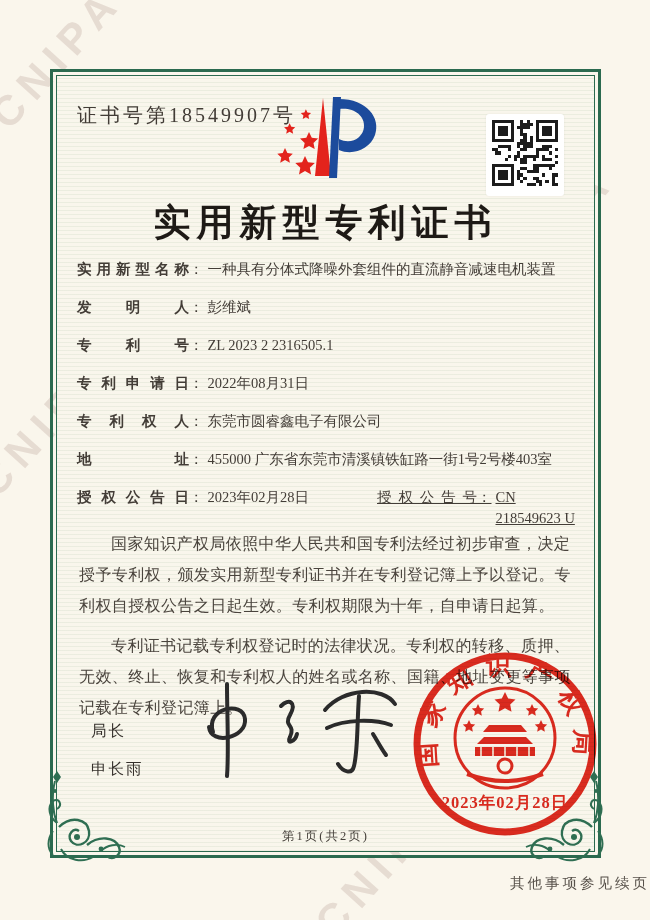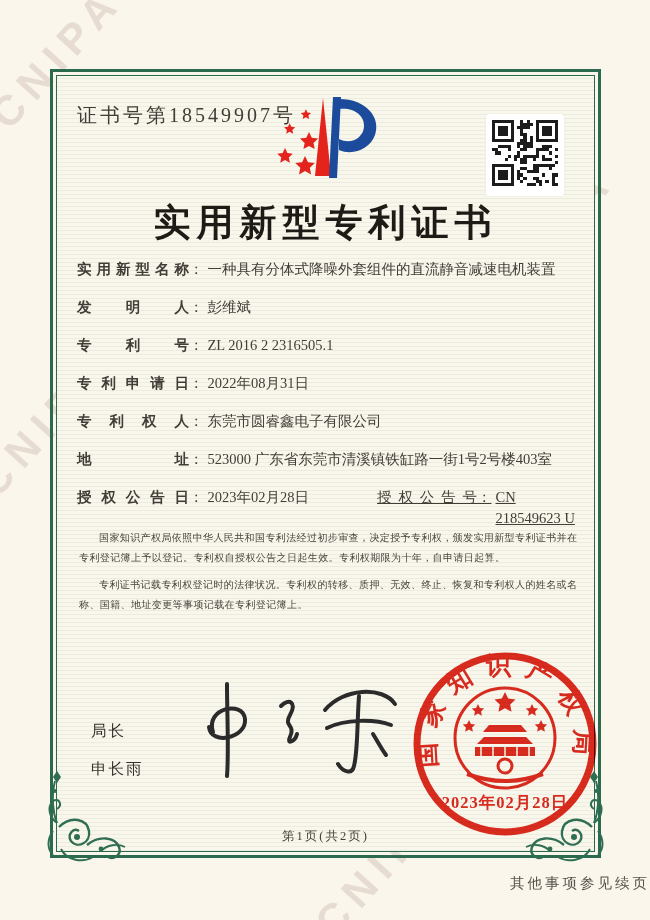--- a/index.html
+++ b/index.html
@@ -38,21 +38,21 @@
   }
   .flabel2{
     display:inline-block;width:100px;flex:0 0 100px;
     text-align:justify;text-align-last:justify;text-justify:inter-character;
   }
   .colon{flex:0 0 auto;padding-right:4px;}
   .fvalue{flex:1 1 auto;}
   .grant-row{display:flex;margin-top:16px;font-size:14.5px;line-height:21px;color:#433d37;}
   .grant-left{display:flex;flex:0 0 300px;}
   .grant-right{display:flex;flex:1 1 auto;text-decoration:underline;}
-  .paras{position:absolute;left:22px;right:16px;top:452px;font-size:10px;line-height:1.95;color:#4a443d;letter-spacing:0.4px;}
+  .paras{position:absolute;left:22px;right:16px;top:452px;font-size:16px;line-height:1.95;color:#4a443d;letter-spacing:0.4px;}
   .paras p{margin:0 0 8px 0;text-indent:2em;}
   .sig-labels{position:absolute;left:34px;top:636px;font-size:15.5px;color:#35302b;line-height:38px;letter-spacing:2px;}
   .sig-scrawl{position:absolute;left:120px;top:596px;}
   .seal{position:absolute;left:352px;top:572px;mix-blend-mode:multiply;opacity:0.95;}
   .flourish{position:absolute;z-index:3;}
   .flourish.bl{left:-18px;bottom:-18px;transform:scaleX(-1);}
   .flourish.br{right:-18px;bottom:-18px;}
   .footer{position:absolute;left:0;right:0;bottom:6px;text-align:center;font-size:12.5px;letter-spacing:2px;color:#45403a;}
   .note{position:absolute;left:0;right:0;top:874px;text-align:right;font-size:14.5px;letter-spacing:3px;color:#57514a;z-index:2;}
 </style>
@@ -226,36 +226,36 @@
         <span class="fvalue">一种具有分体式降噪外套组件的直流静音减速电机装置</span>
     </div>
     <div class="frow">
       <span class="flabel">发明人</span>
         <span class="colon">：</span>
         <span class="fvalue">彭维斌</span>
     </div>
     <div class="frow">
       <span class="flabel">专利号</span>
         <span class="colon">：</span>
-        <span class="fvalue">ZL 2016 2 2316505.1</span>
+        <span class="fvalue">ZL 2023 2 2316505.1</span>
     </div>
     <div class="frow">
       <span class="flabel">专利申请日</span>
         <span class="colon">：</span>
         <span class="fvalue">2022年08月31日</span>
     </div>
     <div class="frow">
       <span class="flabel">专利权人</span>
         <span class="colon">：</span>
         <span class="fvalue">东莞市圆睿鑫电子有限公司</span>
     </div>
     <div class="frow">
       <span class="flabel">地址</span>
         <span class="colon">：</span>
-        <span class="fvalue">523000 广东省东莞市清溪镇铁缸路一街1号2号楼403室</span>
+        <span class="fvalue">455000 广东省东莞市清溪镇铁缸路一街1号2号楼403室</span>
     </div>
     <div class="grant-row">
       <div class="grant-left">
         <span class="flabel">授权公告日</span>
           <span class="colon">：</span>
           <span>2023年02月28日</span>
       </div>
       <div class="grant-right">
         <span class="flabel2">授权公告号</span>
           <span class="colon">：</span>

